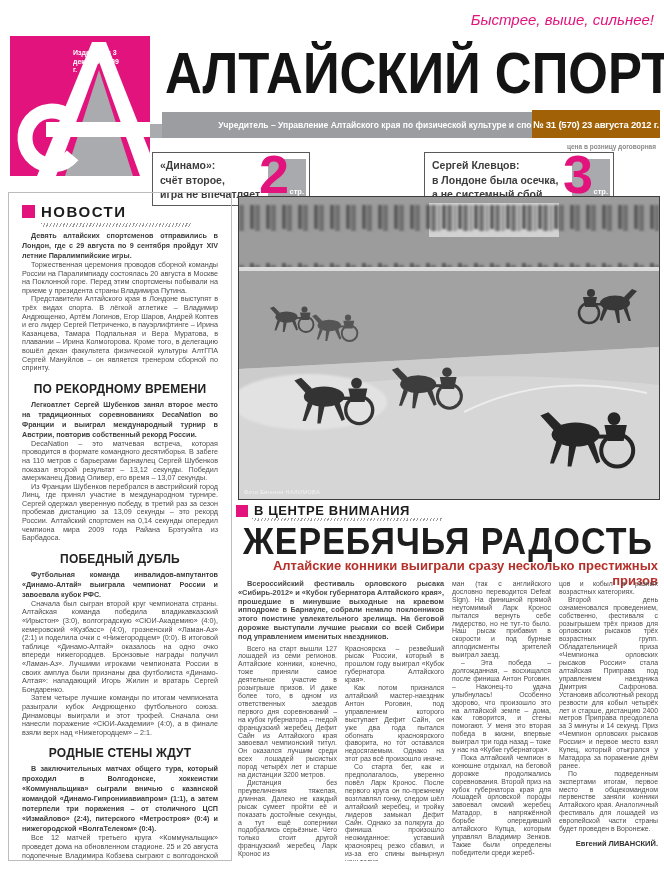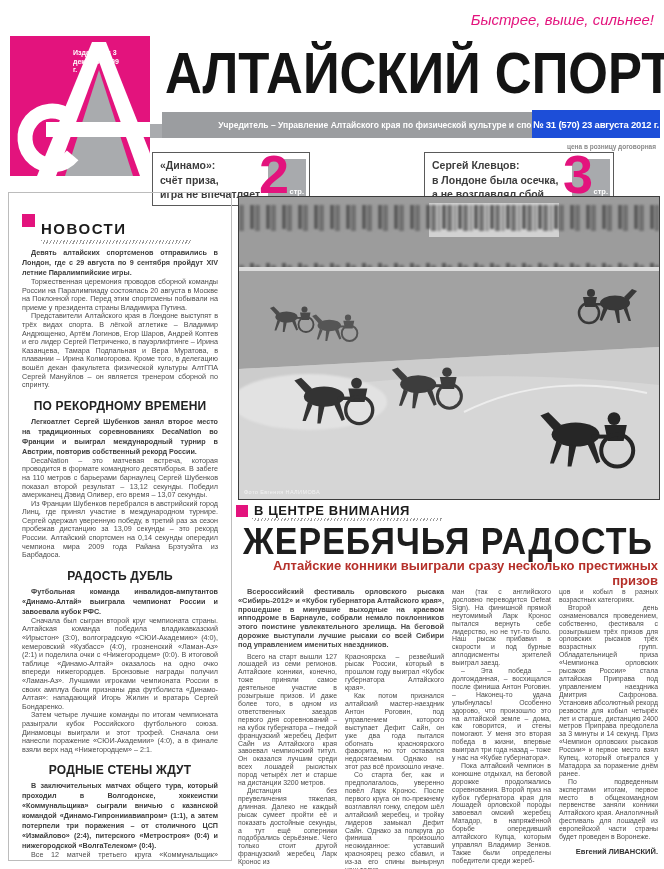--- a/index.html
+++ b/index.html
@@ -10,57 +10,57 @@
   
   .tagline{right:10px;top:11px;font-style:italic;font-weight:400;font-size:15px;color:#e3137d;}
   .logo{left:10px;top:36px;width:140px;height:140px;}
   .logo svg{display:block;}
   .since{position:absolute;left:63px;top:13px;width:50px;color:#fff;font-size:7px;font-weight:700;line-height:8.5px;}
   .logo-tab{left:150px;top:124px;width:14px;height:14px;background:#a9abae;}
   .np-title{left:160px;top:40px;width:500px;text-align:center;font-size:52px;font-weight:700;
             color:#141414;white-space:nowrap;transform:scale(0.98,1.1);transform-origin:center top;letter-spacing:0px;}
   .founder{left:162px;top:112px;width:366px;height:26px;background:#9b9da0;color:#fff;
            font-size:8.5px;font-weight:700;display:flex;align-items:center;justify-content:center;text-align:center;padding-left:37px;}
-  .issue{left:532px;top:110px;width:128px;height:28px;background:#1d4ed8;color:#fff;font-weight:700;
+  .issue{left:532px;top:110px;width:128px;height:28px;background:#a16207;color:#fff;font-weight:700;
          font-size:9.5px;letter-spacing:-0.2px;display:flex;align-items:center;justify-content:center;}
   .price{right:8px;top:143px;font-size:6.5px;color:#8a8a8a;font-weight:700;}
 
   
   .teaser{border:1px solid #5a5a5a;background:#fff;height:54px;box-sizing:border-box;}
   .t1{left:152px;top:152px;width:158px;}
   .t2{left:424px;top:152px;width:190px;}
   .t-text{position:absolute;left:7px;top:5px;font-size:10.5px;font-weight:700;color:#3d3d3d;line-height:14.5px;}
   .t-text span{display:block;}
   .t-sq{position:absolute;right:3px;top:6px;width:38px;height:41px;background:#a8aaad;}
   .t-num{position:absolute;right:20px;top:-9px;font-size:54px;font-weight:700;color:#e3137d;line-height:60px;}
   .t-str{position:absolute;right:5px;bottom:9px;color:#fff;font-size:7.5px;font-weight:700;}
 
   
   .news-box{left:8px;top:192px;width:224px;height:669px;border:1px solid #bcbcbc;
             box-sizing:border-box;padding:10px 13px;overflow:hidden;}
   .news-head{display:flex;align-items:center;gap:6px;}
   .sq{width:13px;height:13px;background:#e3137d;flex:none;}
-  .news-title{font-size:15px;font-weight:800;letter-spacing:1.5px;color:#1b1b1b;margin-top:17px;}
+  .news-title{font-size:15px;font-weight:800;letter-spacing:1.5px;color:#1b1b1b;}
   .hatch{height:4px;background:repeating-linear-gradient(115deg,#9a9a9a 0 1px,transparent 1px 3px);
          margin:3px 0 4px 19px;width:150px;}
   .ns h3{text-align:center;font-size:12px;font-weight:700;color:#222;margin:9px 0 4px;letter-spacing:.2px;}
   .ns .lead{font-weight:700;color:#3e3e3e;font-size:7.2px;line-height:10px;text-align:justify;text-indent:9px;margin:0;}
   .ns p{font-size:7.2px;line-height:8.6px;color:#4c4c4c;text-align:justify;text-indent:9px;margin:0;}
 
   
   .photo{left:238px;top:196px;width:420px;height:302px;border:1px solid #3c3c3c;background:#c6c6c6;}
   .credit{position:absolute;left:5px;bottom:4px;font-size:5.5px;color:#f2f2f2;letter-spacing:.4px;}
   .focus-head{left:236px;top:503px;display:flex;align-items:center;gap:6px;}
   .focus-label{font-size:13px;font-weight:800;letter-spacing:.6px;color:#1b1b1b;}
   .focus-hatch{left:252px;top:518px;width:190px;height:3px;
                background:repeating-linear-gradient(115deg,#9a9a9a 0 1px,transparent 1px 3px);}
   .headline{left:238px;top:520px;width:420px;text-align:center;font-size:34px;font-weight:700;
             letter-spacing:1px;color:#1d1d1d;transform:scaleY(1.1);transform-origin:center top;white-space:nowrap;}
   .subhead{left:238px;top:558px;width:420px;text-align:right;font-weight:700;font-size:13px;color:#b5302a;}
-  .fbody{left:238px;top:580px;width:420px;height:281px;display:flex;gap:8px;overflow:hidden;margin-top:8px;}
+  .fbody{left:238px;top:580px;width:420px;height:281px;display:flex;gap:8px;overflow:hidden;}
   .half{width:206px;flex:none;}
   .flead{font-weight:700;font-size:7.4px;line-height:8.8px;color:#4a4a4a;text-align:justify;text-indent:9px;}
   .twocol{display:flex;gap:8px;margin-top:3px;}
   .fcol{width:99px;flex:none;font-size:6.9px;line-height:7.9px;color:#4c4c4c;text-align:justify;}
   .fcol p{margin:0;text-indent:9px;}
   .fcol.cont p:first-child{text-indent:0;}
   .fsign{text-align:right;font-weight:700;font-size:7.5px;color:#333;margin-top:7px;}
 </style>
 </head>
 <body>
@@ -83,33 +83,33 @@
   <div class="abs logo-tab"></div>
 
   <div class="abs np-title">АЛТАЙСКИЙ СПОРТ</div>
   <div class="abs founder">Учредитель – Управление Алтайского края по физической культуре и спорту</div>
   <div class="abs issue">№ 31 (570) 23 августа 2012 г.</div>
   <div class="abs price">цена в розницу договорная</div>
 
   <div class="abs teaser t1">
     <div class="t-text">
       <span>«Динамо»:</span>
-      <span>счёт приза,</span>
+      <span>счёт второе,</span>
       <span>игра не впечатляет</span>
     </div>
     <div class="t-sq"></div>
     <div class="t-num">2</div>
     <div class="t-str">стр.</div>
   </div>
 
   <div class="abs teaser t2">
     <div class="t-text">
       <span>Сергей Клевцов:</span>
       <span>в Лондоне была осечка,</span>
-      <span>а не возглавлял сбой</span>
+      <span>а не системный сбой</span>
     </div>
     <div class="t-sq"></div>
     <div class="t-num">3</div>
     <div class="t-str">стр.</div>
   </div>
 
   <div class="abs news-box">
     <div class="news-head">
       <div class="sq"></div>
       <div class="news-title">НОВОСТИ</div>
@@ -127,25 +127,25 @@
     <div class="ns">
       <h3>ПО РЕКОРДНОМУ ВРЕМЕНИ</h3>
       <p class="lead">Легкоатлет Сергей Шубенков занял второе место на традиционных соревнованиях DecaNation во Франции и выиграл международный турнир в Австрии, повторив собственный рекорд России.</p>
       <div>
           <p>DecaNation – это матчевая встреча, которая проводится в формате командного десятиборья. В забеге на 110 метров с барьерами барнаулец Сергей Шубенков показал второй результат – 13,12 секунды. Победил американец Дэвид Оливер, его время – 13,07 секунды.</p>
           <p>Из Франции Шубенков перебрался в австрийский город Линц, где принял участие в международном турнире. Сергей одержал уверенную победу, в третий раз за сезон пробежав дистанцию за 13,09 секунды – это рекорд России. Алтайский спортсмен на 0,14 секунды опередил чемпиона мира 2009 года Райана Брэтуэйта из Барбадоса.</p>
         </div>
     </div>
 
     <div class="ns">
-      <h3>РАДОСТЬ ДУБЛЬ</h3>
+      <h3>ПОБЕДНЫЙ ДУБЛЬ</h3>
       <p class="lead">Футбольная команда инвалидов-ампутантов «Динамо-Алтай» выиграла чемпионат России и завоевала кубок РФС.</p>
       <div>
           <p>Сначала был сыгран второй круг чемпионата страны. Алтайская команда победила владикавказский «Ирыстон» (3:0), волгоградскую «СЮИ-Академию» (4:0), кемеровский «Кузбасс» (4:0), грозненский «Ламан-Аз» (2:1) и поделила очки с «Нижегородцем» (0:0). В итоговой таблице «Динамо-Алтай» оказалось на одно очко впереди нижегородцев. Бронзовые награды получил «Ламан-Аз». Лучшими игроками чемпионата России в своих амплуа были признаны два футболиста «Динамо-Алтая»: нападающий Игорь Жилин и вратарь Сергей Бондаренко.</p>
-          <p>Затем четыре лучшие команды по итогам чемпионата разыграли кубок Российского футбольного союза. Динамовцы выиграли и этот трофей. Сначала они нанесли поражение «СЮИ-Академии» (4:0), а в финале взяли верх над «Нижегородцем» – 2:1.</p>
+          <p>Затем четыре лучшие команды по итогам чемпионата разыграли кубок Андрющенко футбольного союза. Динамовцы выиграли и этот трофей. Сначала они нанесли поражение «СЮИ-Академии» (4:0), а в финале взяли верх над «Нижегородцем» – 2:1.</p>
         </div>
     </div>
 
     <div class="ns">
       <h3>РОДНЫЕ СТЕНЫ ЖДУТ</h3>
       <p class="lead">В заключительных матчах общего тура, который проходил в Волгодонске, хоккеистки «Коммунальщика» сыграли вничью с казанской командой «Динамо-Гипронииавиапром» (1:1), а затем потерпели три поражения – от столичного ЦСП «Измайлово» (2:4), питерского «Метростроя» (0:4) и нижегородской «ВолгаТелеком» (0:4).</p>
       <div>
           <p>Все 12 матчей третьего круга «Коммунальщик» проведет дома на обновленном стадионе. 25 и 26 августа подопечные Владимира Кобзева сыграют с волгодонской «Дончанкой» (начало матчей в 13:00), а 4-5 сентября – с казанским «Динамо-Гипронииавиапромом» (начало матчей в 19:00).</p>
         </div>
     </div>

